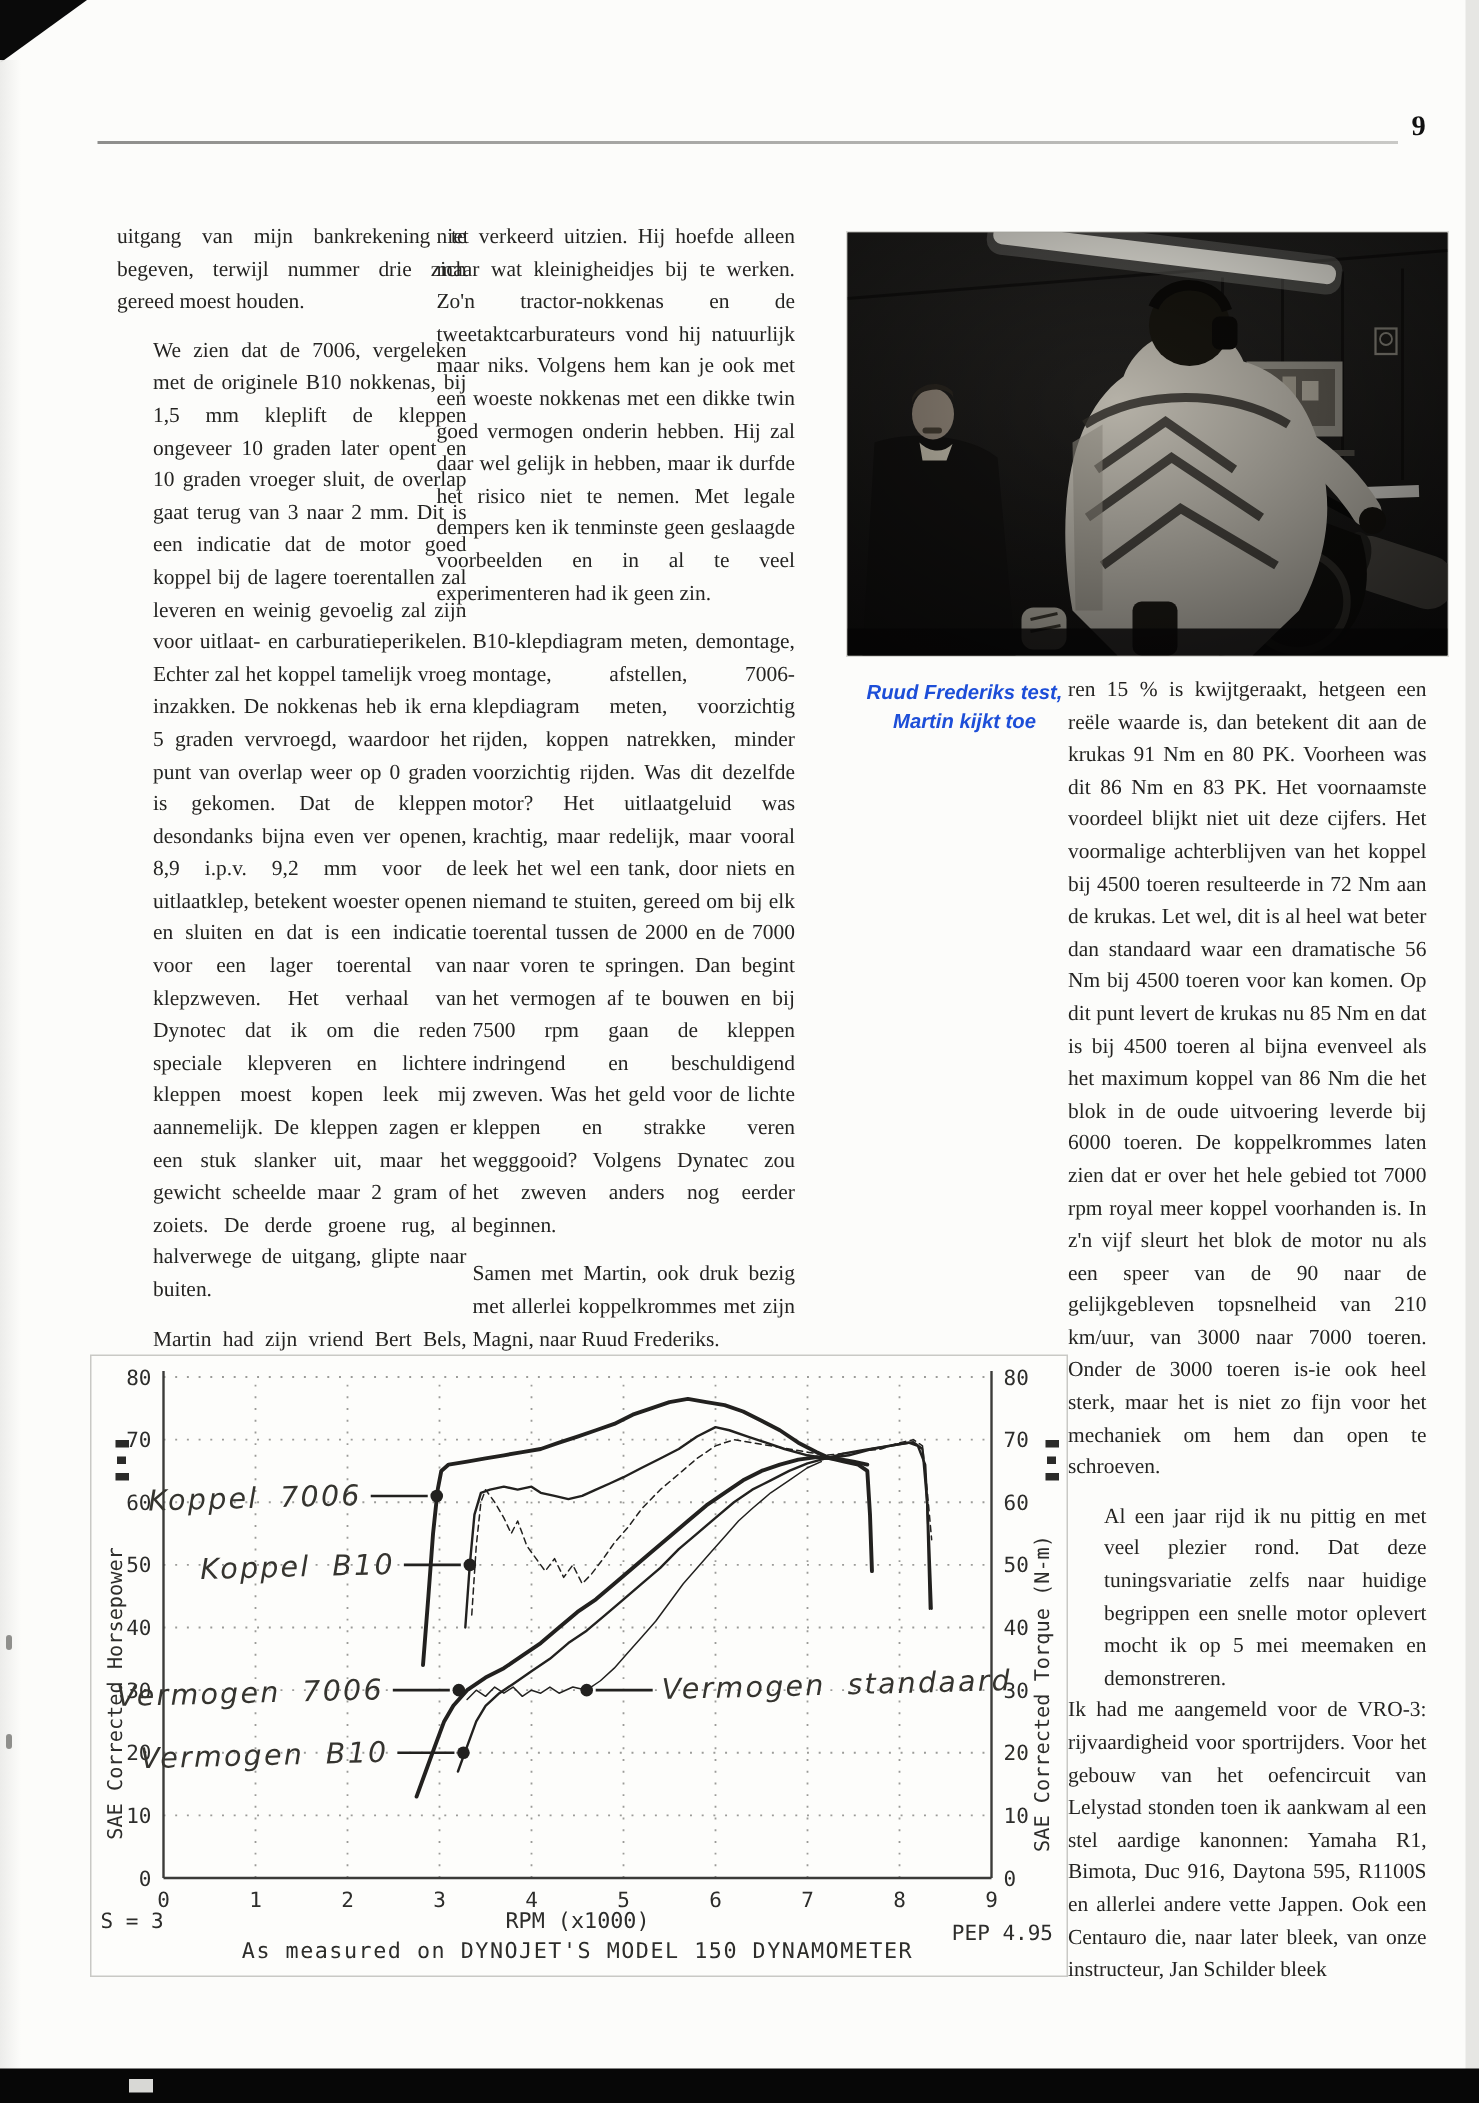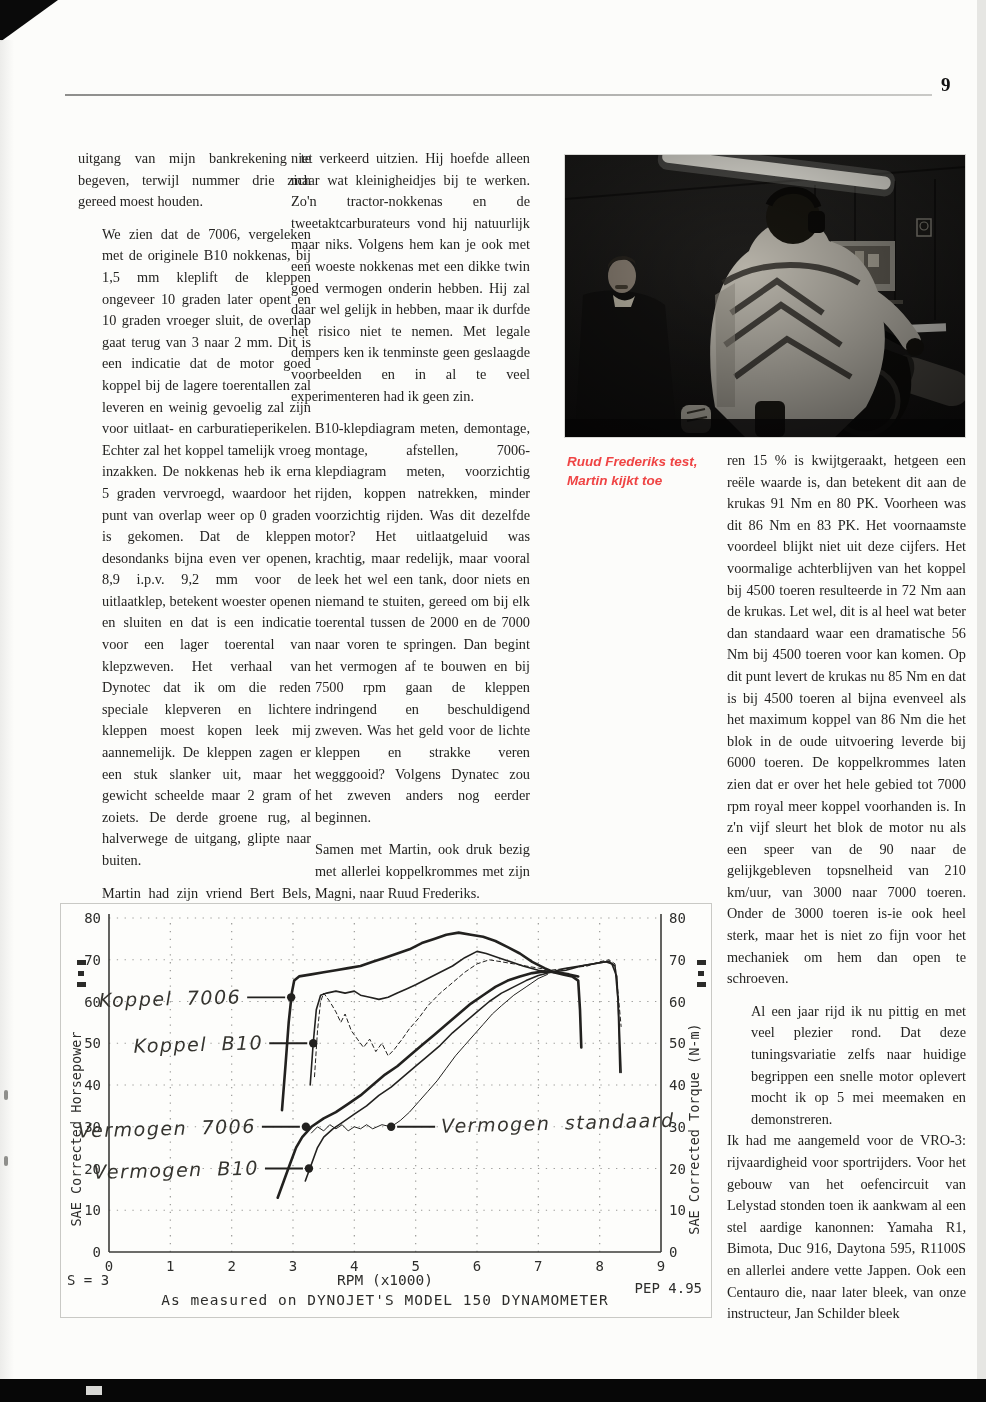--- a/index.html
+++ b/index.html
@@ -17,27 +17,27 @@
   
   .top-rule{position:absolute;left:65px;top:94px;width:867px;height:2px;
             background:linear-gradient(to right,#8e8e8c,#c9c9c6);}
   .page-number{position:absolute;left:941px;top:75px;font:bold 19px/20px "Liberation Serif",serif;color:#111;}
   
   .col{position:absolute;top:148px;color:#242321;}
   .col p{margin:0;font:14.3px/21.6px "Liberation Serif",serif;text-align:justify;}
   .col p.gap{margin-top:11px;margin-left:24px;}
   .col-left{left:78px;width:233px;}
   .col-mid{left:291px;width:239px;}
-  .col-right{left:727px;top:450px;width:239px;}
+  .col-right{left:712px;top:450px;width:239px;}
   
   .photo{position:absolute;left:565px;top:155px;width:400px;height:282px;background:#161512;
          box-shadow:0 0 0 1px #d8d8d4;}
   .photo svg{display:block;}
   
-  .caption{position:absolute;width:152px;font:bold italic 13.5px/19px "Liberation Sans",sans-serif;color:#ef4444;}
+  .caption{position:absolute;width:152px;font:bold italic 13.5px/19px "Liberation Sans",sans-serif;color:#1d4ed8;text-align:center;}
   .photo-caption{left:567px;top:452px;}
   .chart-caption{left:567px;top:857px;}
   
   .chart{position:absolute;left:60px;top:903px;width:650px;height:413px;border:1px solid #c9c9c5;
          background:#fdfdfb;}
 </style>
 </head>
 <body>
 
 <div class="page">

